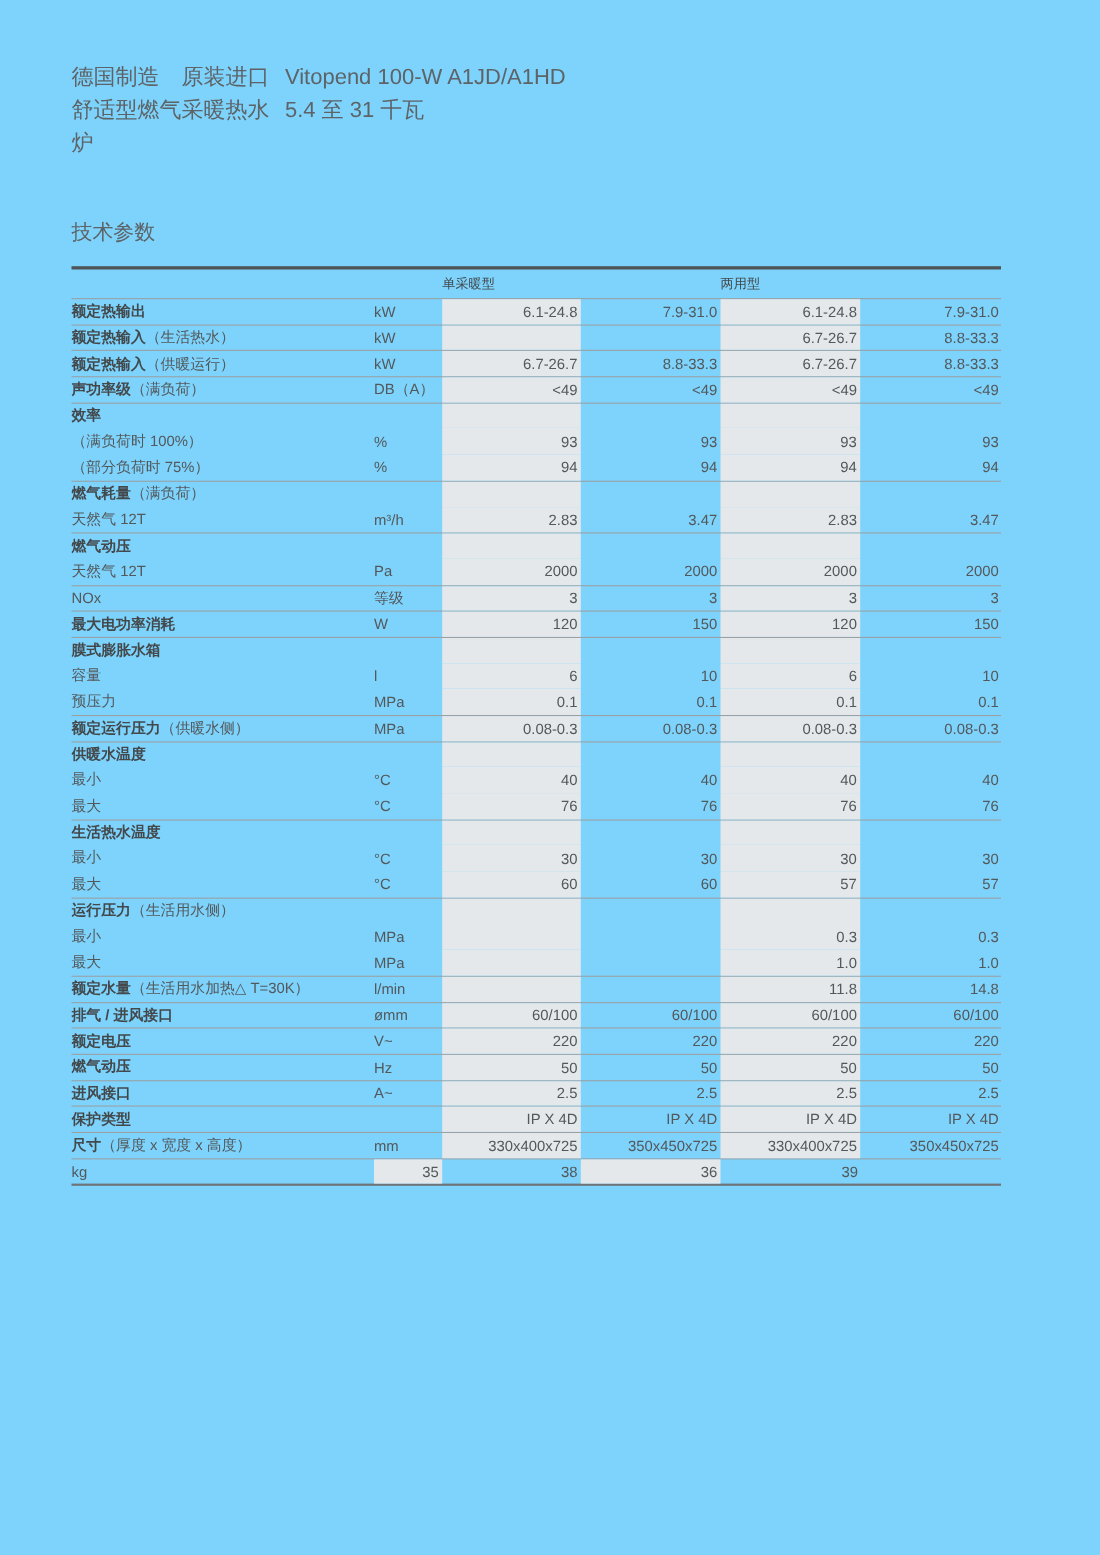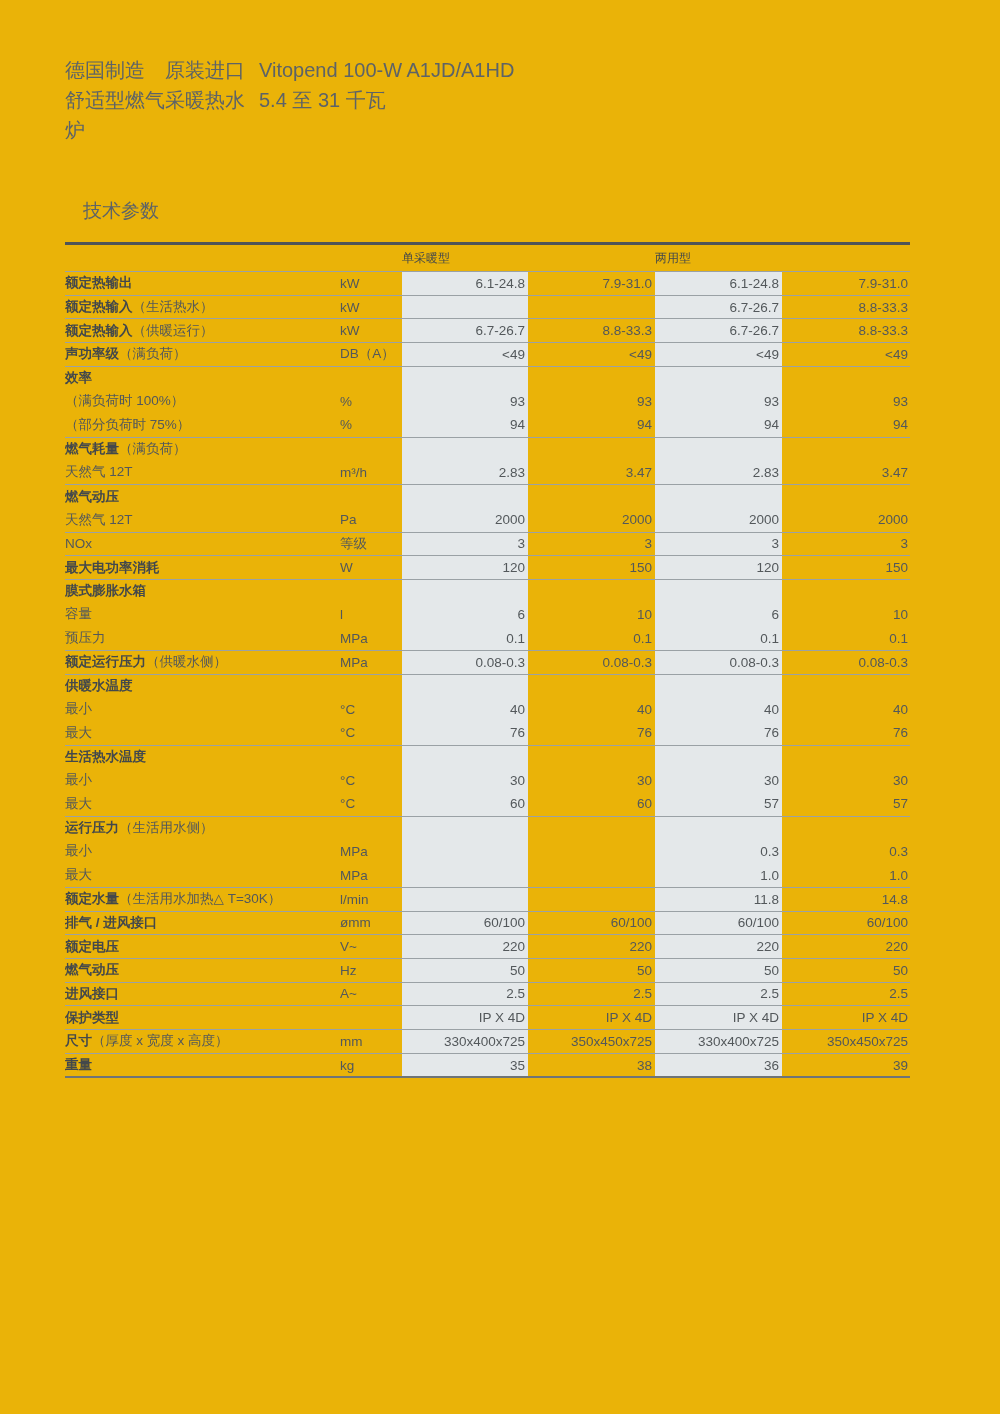--- a/index.html
+++ b/index.html
@@ -2,21 +2,21 @@
 <html style="--shade-color: #e4e8ea; --text-color: #53585b; --title-color: #5d6367; --rule-color: #9aa1a5; --top-border: #4f5457; --bottom-border: #6e7478;"><head>
 <meta charset="utf-8">
 <style>
   * { margin: 0; padding: 0; box-sizing: border-box; }
   html, body { background: #ffffff; }
   body { font-family: "Liberation Sans", "DejaVu Sans", sans-serif; }
   .page {
     position: relative;
     width: 1000px;
     height: 1414px;
-    background: #eab308;
+    background: #7dd3fc;
     overflow: hidden;
   }
   
   .doc-header {
     position: absolute;
     top: 55px;
     left: 65px;
     display: flex;
     color: var(--title-color, #5d6367);
     font-size: 20px;
@@ -25,21 +25,20 @@
   .doc-header .col-left { width: 194px; }
   .doc-header .col-right { }
   
   .section-title {
     position: absolute;
     top: 198px;
     left: 65px;
     font-size: 19px;
     font-weight: 400;
     color: var(--title-color, #5d6367);
-    margin-left: 18px;
   }
   
   .spec-table {
     position: absolute;
     top: 242px;
     left: 65px;
     width: 845px;
     border-top: 3px solid var(--top-border, #4f5457);
     border-bottom: 2px solid var(--bottom-border, #6e7478);
     color: var(--text-color, #53585b);
@@ -452,24 +451,20 @@
             <span class="main b">尺寸</span>
             <span class="note">（厚度 x 宽度 x 高度）</span>
           </div>
     <div class="c unit">mm</div>
     <div class="c val shade">330x400x725</div>
     <div class="c val">350x450x725</div>
     <div class="c val shade">330x400x725</div>
     <div class="c val last">350x450x725</div>
   </div>
         <div class="row hline">
-    <div class="c label">
-            <span class="main b">重量</span>
-            <span class="note"></span>
-          </div>
     <div class="c unit">kg</div>
     <div class="c val shade">35</div>
     <div class="c val">38</div>
     <div class="c val shade">36</div>
     <div class="c val last">39</div>
   </div>
       </div>
   </div>
 
 </div>

